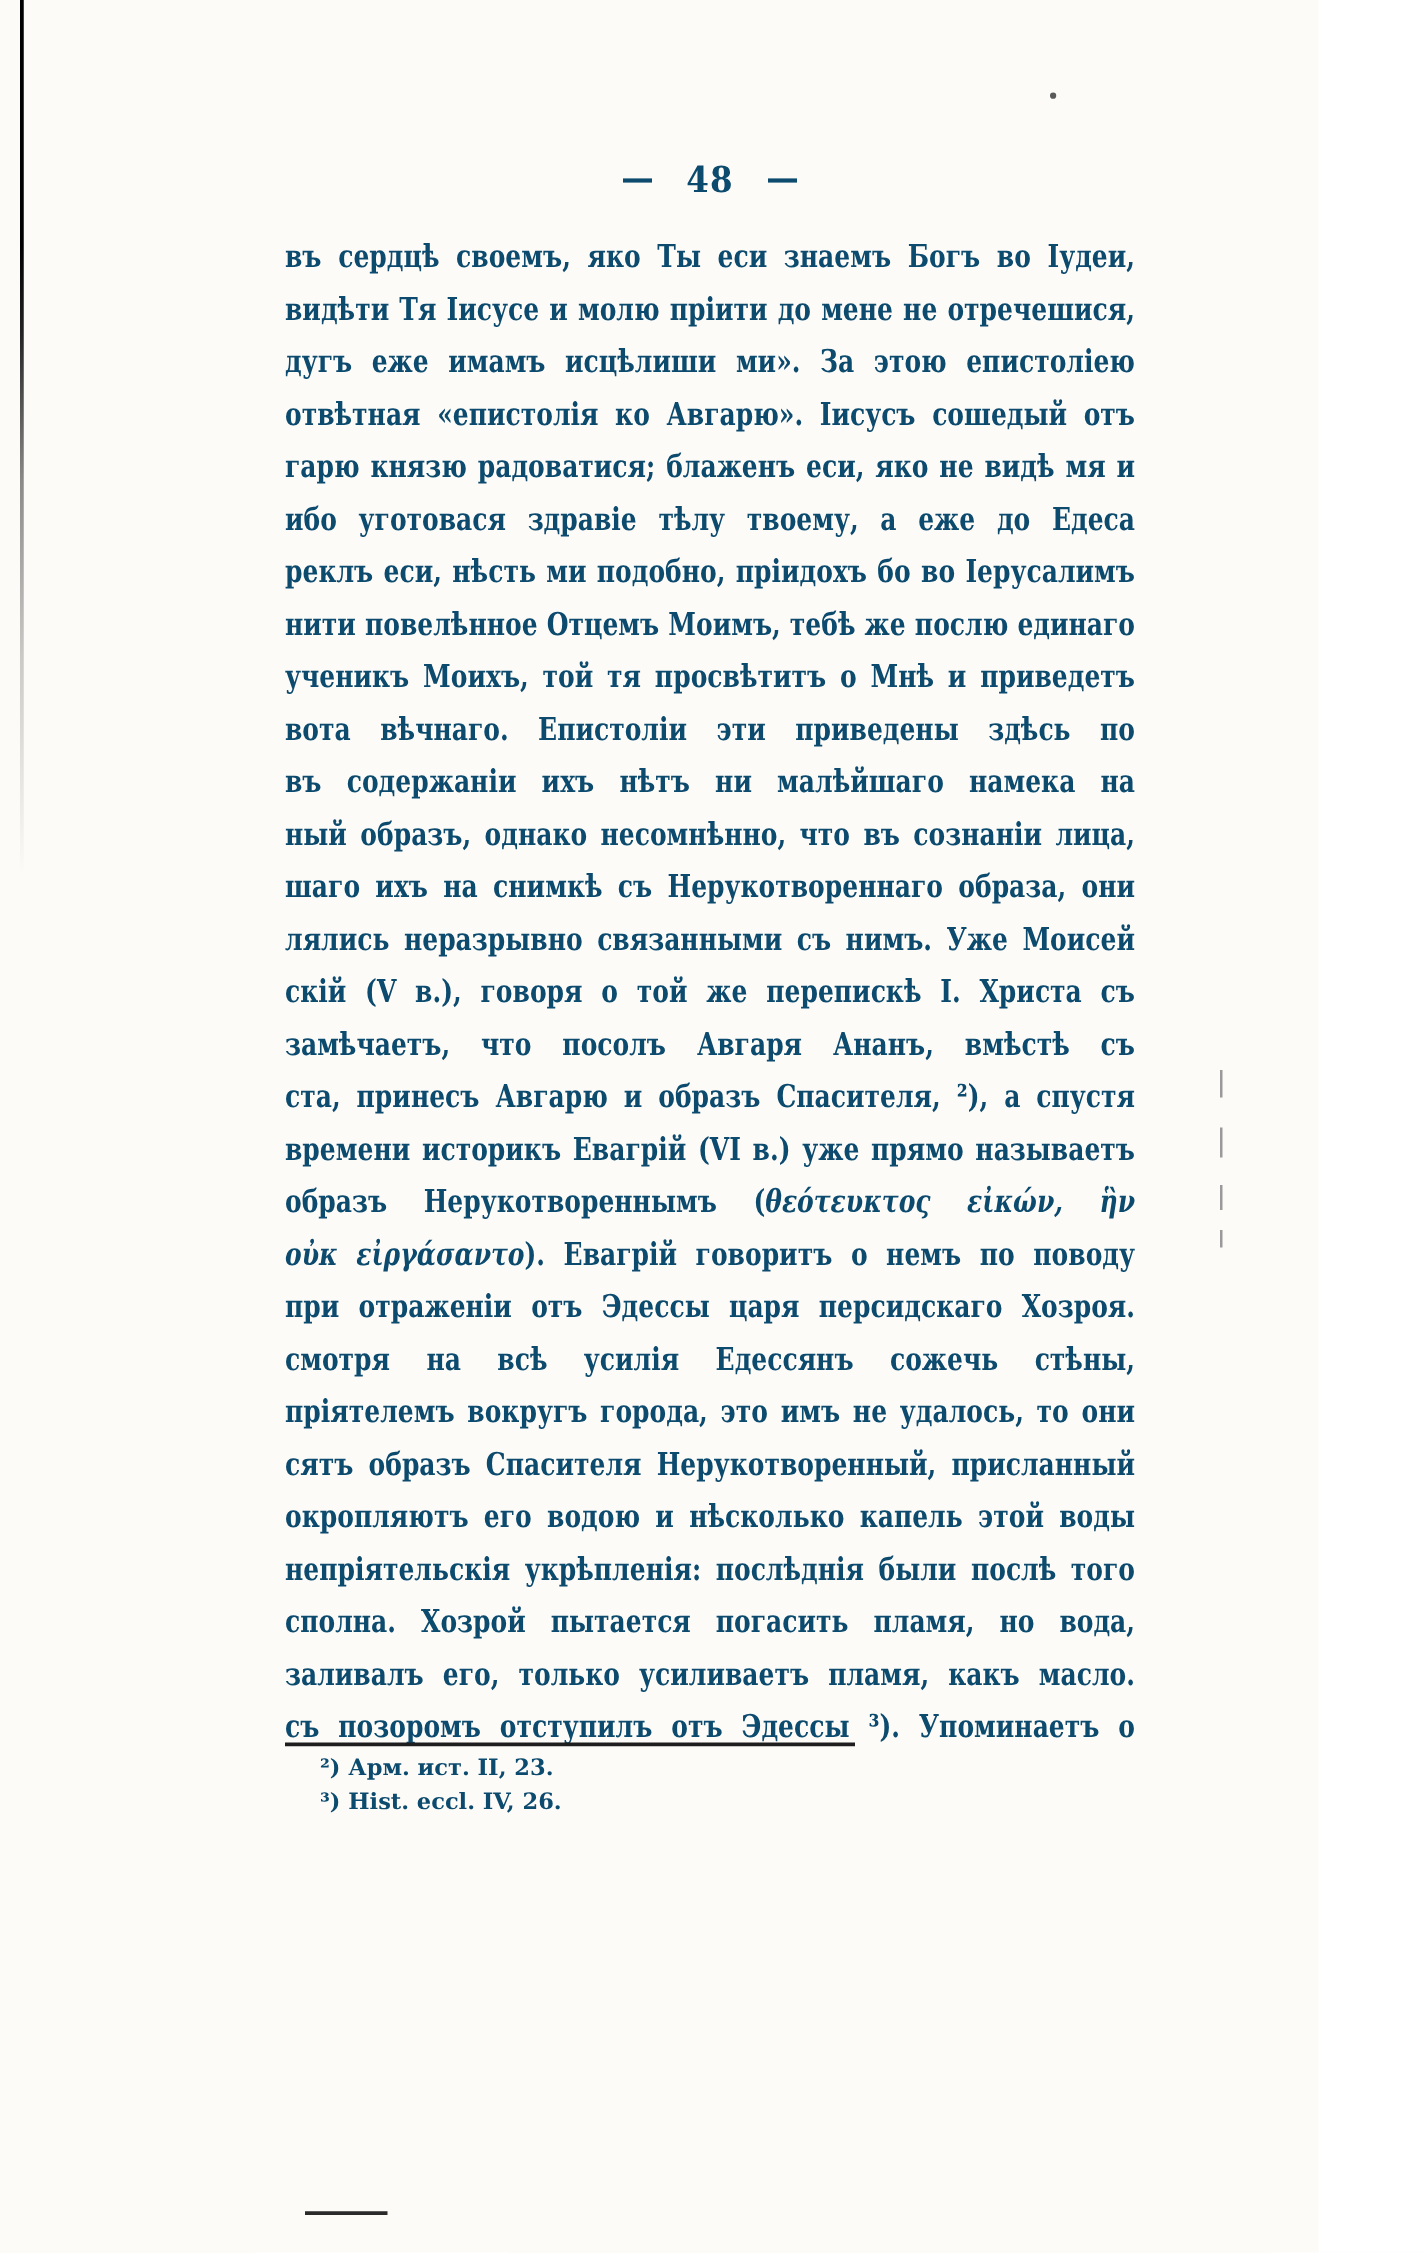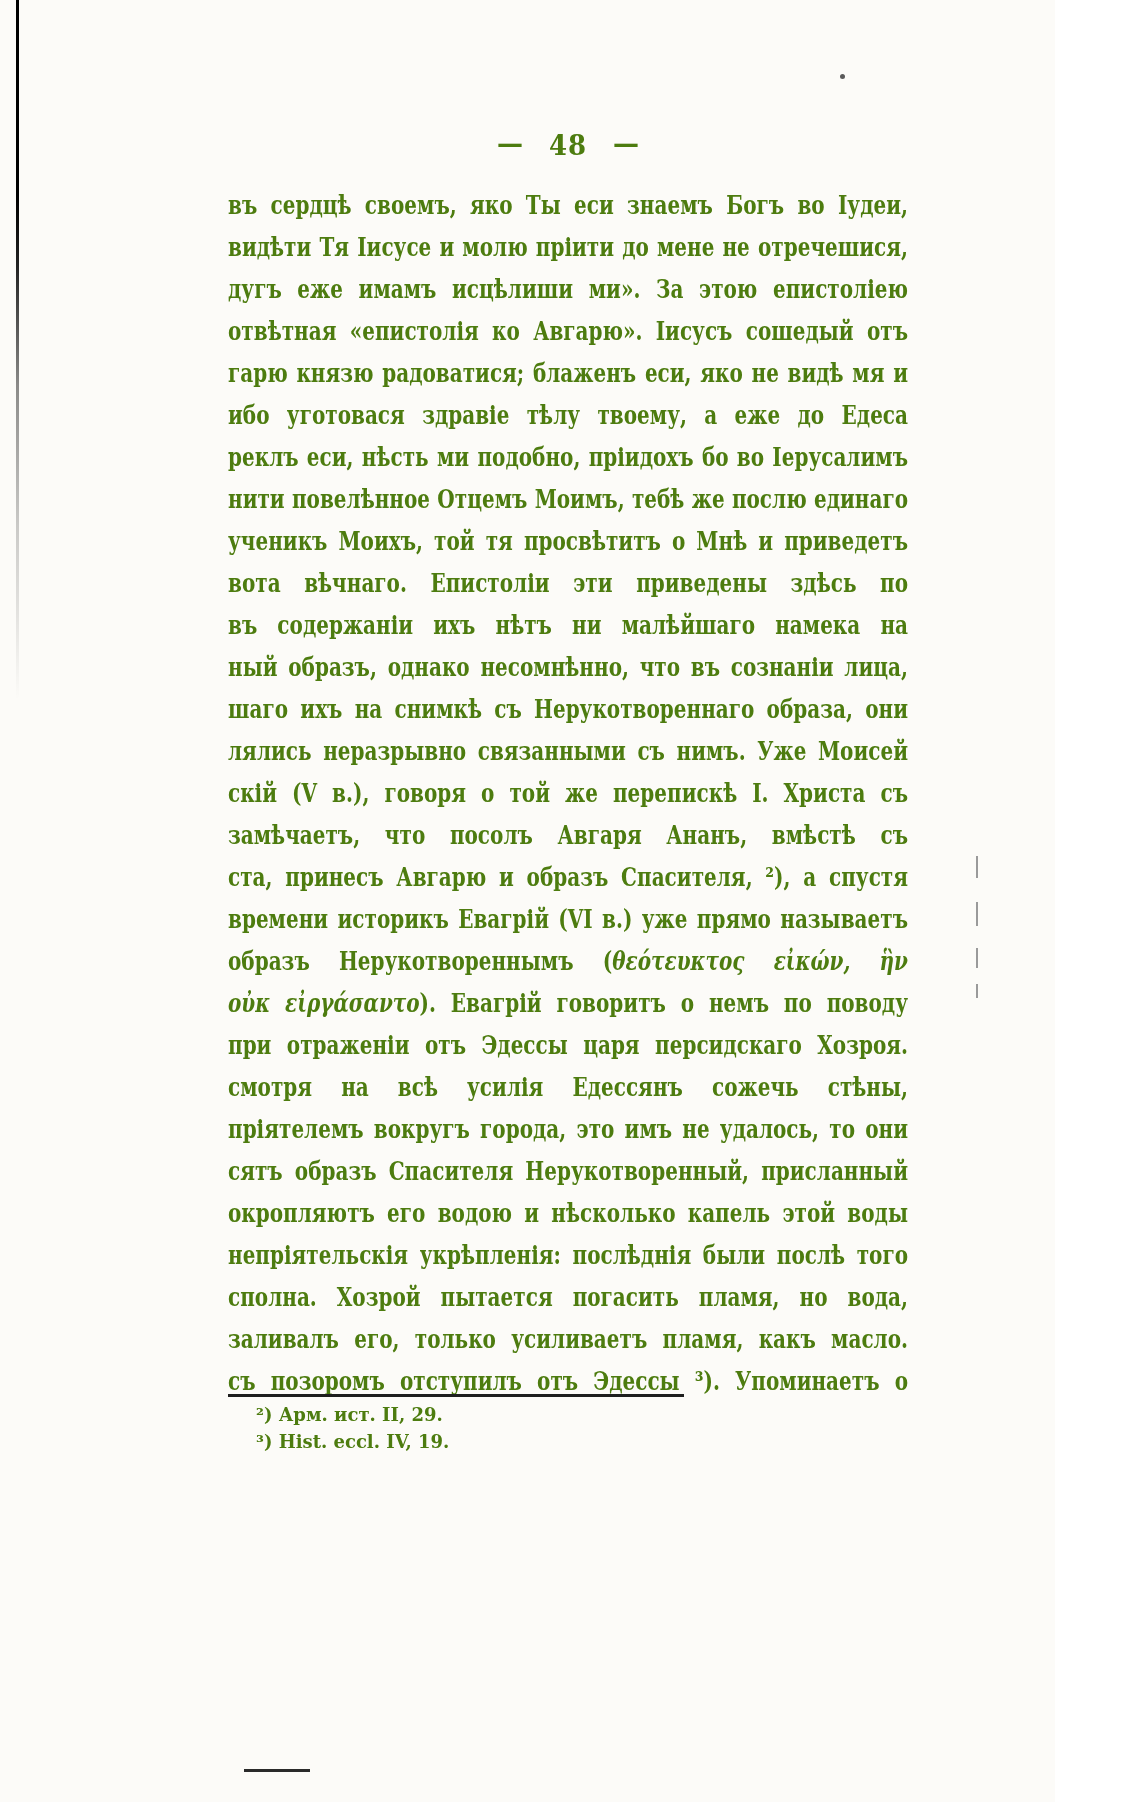--- a/index.html
+++ b/index.html
@@ -3,21 +3,21 @@
 <meta charset="utf-8">
 <title>Scanned book page</title>
 <style>
   html, body { margin: 0; padding: 0; background: #ffffff; }
   .page {
     position: relative;
     width: 1055px;
     height: 1802px;
     background: #fcfbf8;
     font-family: "DejaVu Serif", serif;
-    color: #4d7c0f;
+    color: #0c4a6e;
     overflow: hidden;
   }
   
   .binding-line {
     position: absolute;
     left: 16px; top: 0;
     width: 3px; height: 700px;
     background: linear-gradient(to bottom,
       #000 0%, #000 28%, #222 38%,
       rgba(0,0,0,0.45) 55%, rgba(0,0,0,0.2) 75%, rgba(0,0,0,0) 100%);
@@ -131,19 +131,19 @@
       <div class="line"><span class="cyr">окропляютъ его водою и нѣсколько капель этой воды бросаютъ на</span></div>
       <div class="line"><span class="cyr">непріятельскія укрѣпленія: послѣднія были послѣ того сожжены</span></div>
       <div class="line"><span class="cyr">сполна. Хозрой пытается погасить пламя, но вода, которою онъ</span></div>
       <div class="line"><span class="cyr">заливалъ его, только усиливаетъ пламя, какъ масло. Непріятель</span></div>
       <div class="line"><span class="cyr">съ позоромъ отступилъ отъ Эдессы ³). Упоминаетъ о Нерукотво-</span></div>
     </div>
 
   <div class="footnote-rule"></div>
 
   <div class="footnotes">
-      <div class="footnote">²) Арм. ист. II, 29.</div>
-      <div class="footnote">³) Hist. eccl. IV, 19.</div>
+      <div class="footnote">²) Арм. ист. II, 23.</div>
+      <div class="footnote">³) Hist. eccl. IV, 26.</div>
     </div>
 
   <div class="bottom-mark"></div>
 
 </div>
 
 </body></html>

